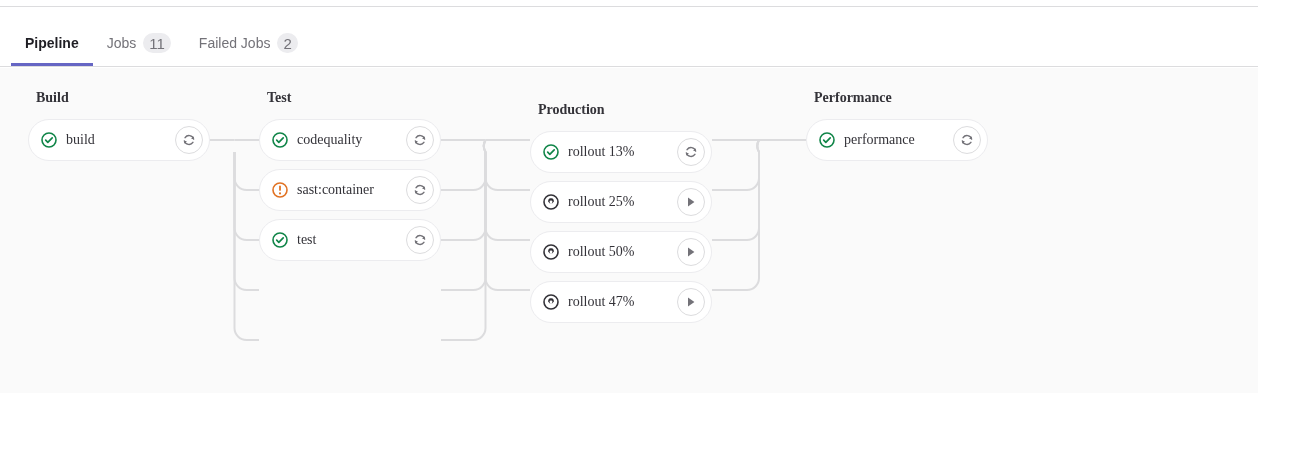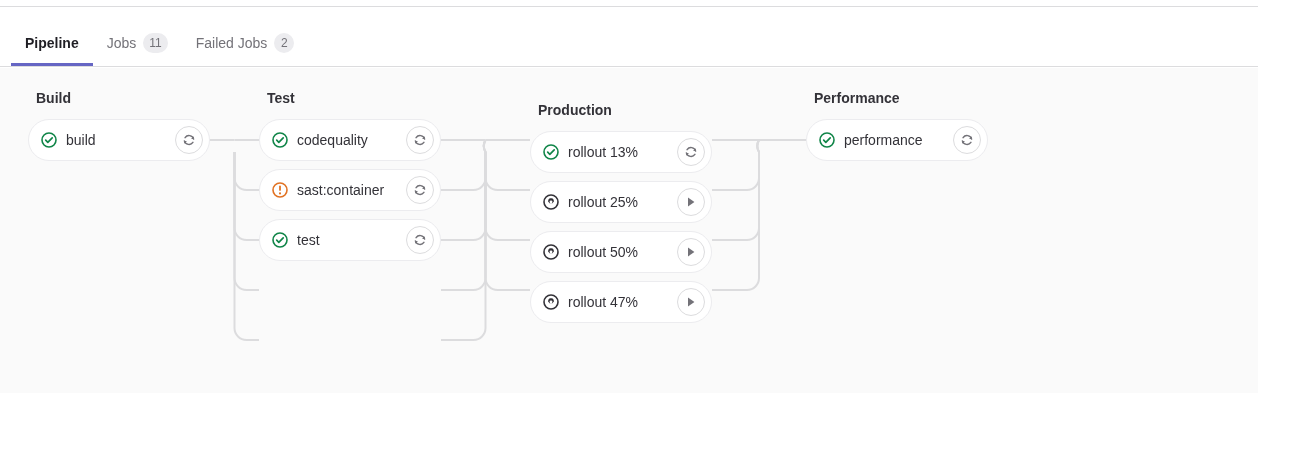--- a/index.html
+++ b/index.html
@@ -68,39 +68,40 @@
   .tab-badge {
     display: inline-flex;
     align-items: center;
     justify-content: center;
     min-width: 20px;
     height: 20px;
     padding: 0 6px;
     border-radius: 10px;
     background: #ececef;
     color: #737278;
-    font-size: 12px;
+    font-size: 15px;
     font-weight: normal;
     box-sizing: border-box;
   }
 
   
   .pipeline-panel {
     position: absolute;
     left: 0;
     top: 68px;
     width: 1258px;
     height: 325px;
     background: #fafafa;
     overflow: hidden;
   }
 
   .graph {
     position: absolute;
     inset: 0;
+    font-family: Liberation Serif, serif;
   }
   .connectors {
     position: absolute;
     left: 0;
     top: 0;
     width: 1258px;
     height: 325px;
     pointer-events: none;
   }
 

